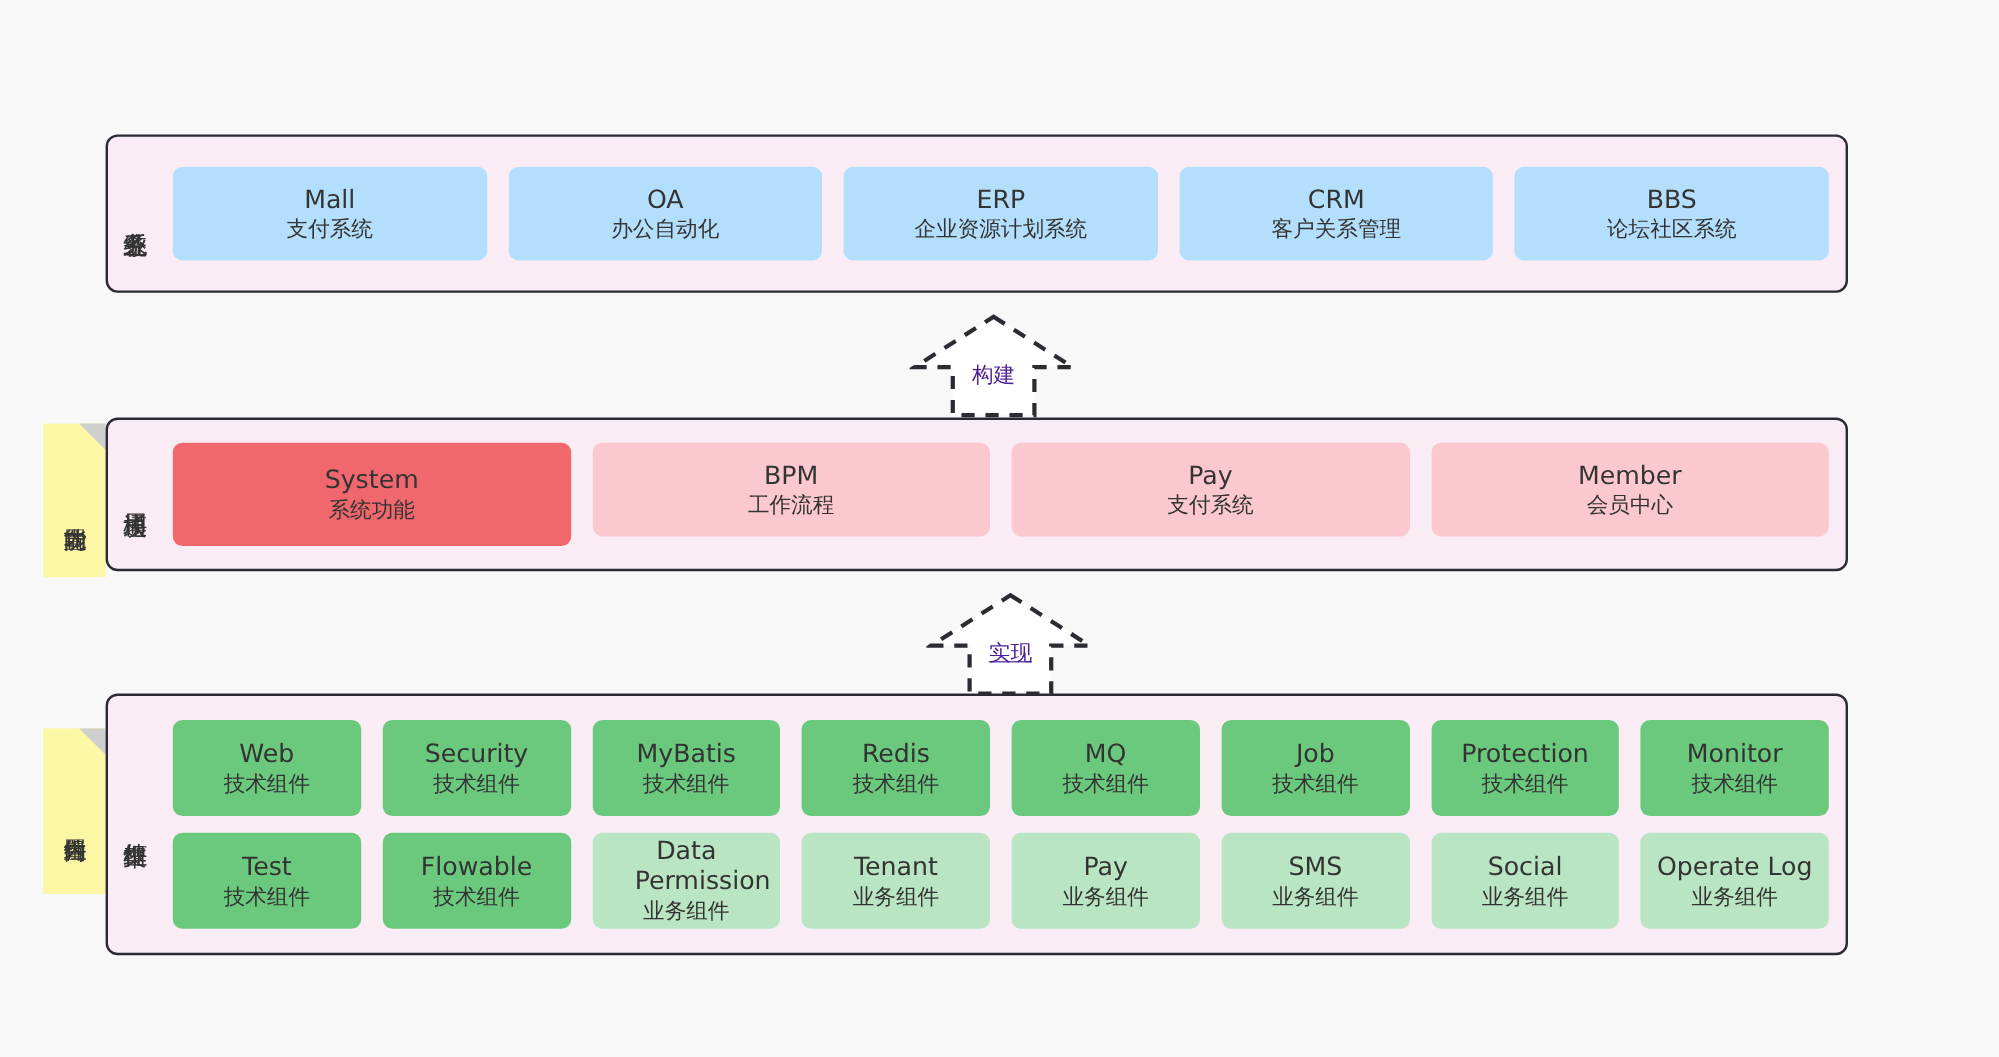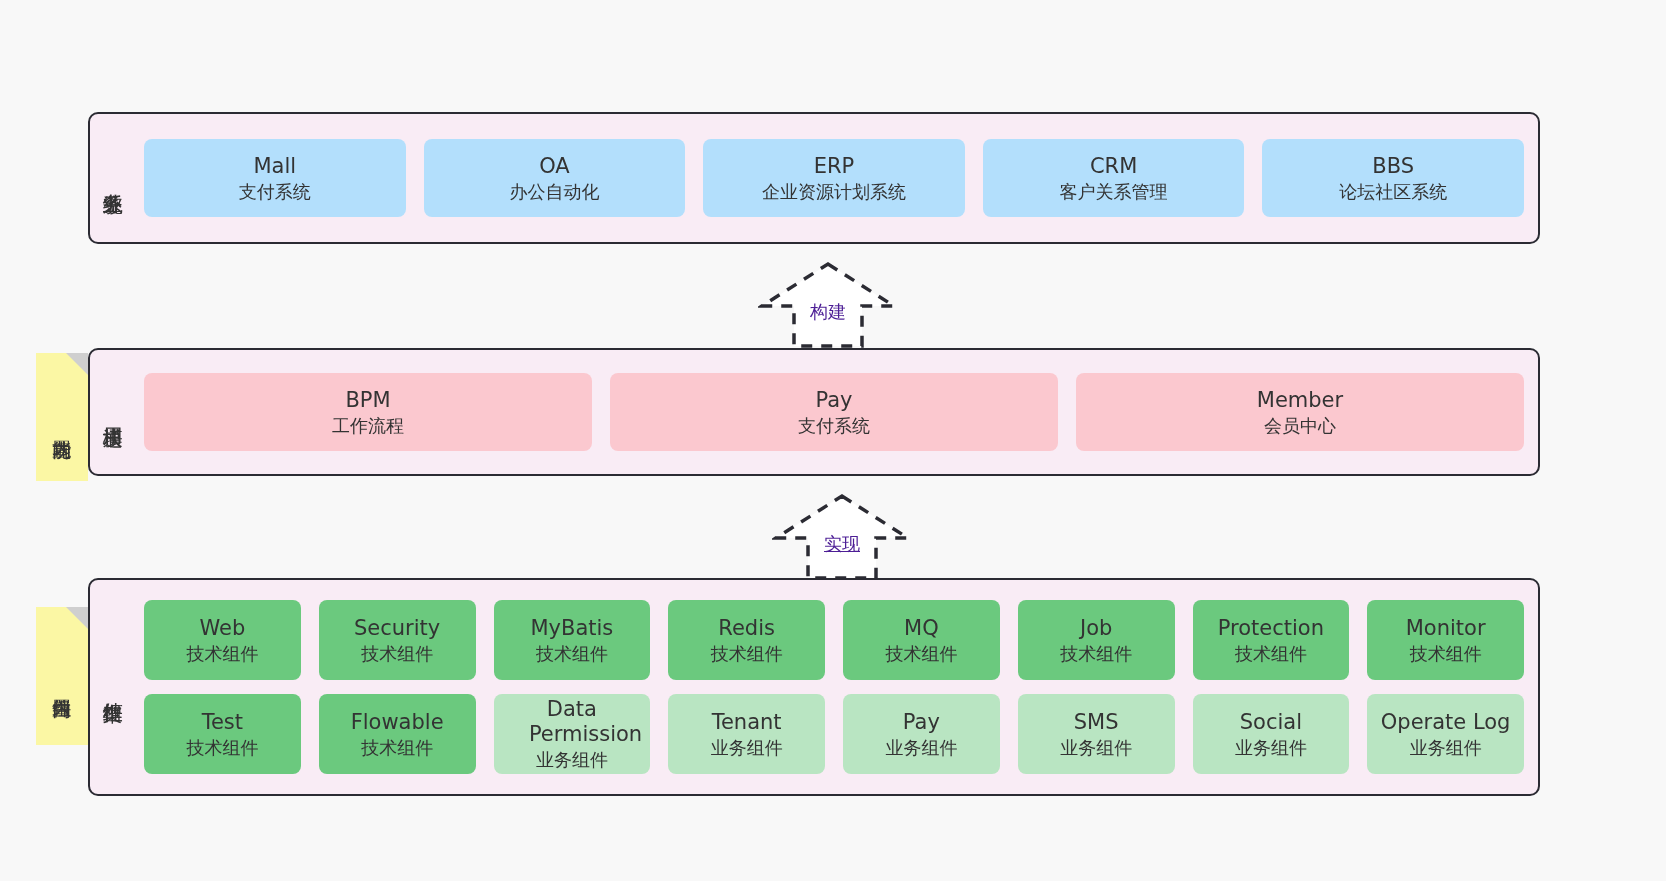--- a/index.html
+++ b/index.html
@@ -171,20 +171,24 @@
 
   <div class="note" style="left:36px; top:353px; height:128px;">
     <div class="fold"></div>
     <span>内置功能</span>
   </div>
 
   <div class="layer" id="layer-modules" style="left:88px; top:348px; width:1452px; height:128px;">
     <div class="layer-title">通用模块</div>
     <div class="layer-body">
       <div class="row">
+        <div class="box mod-strong">
+          <span class="b-en">System</span>
+          <span class="b-cn">系统功能</span>
+        </div>
         <div class="box mod-light">
           <span class="b-en">BPM</span>
           <span class="b-cn">工作流程</span>
         </div>
         <div class="box mod-light">
           <span class="b-en">Pay</span>
           <span class="b-cn">支付系统</span>
         </div>
         <div class="box mod-light">
           <span class="b-en">Member</span>

